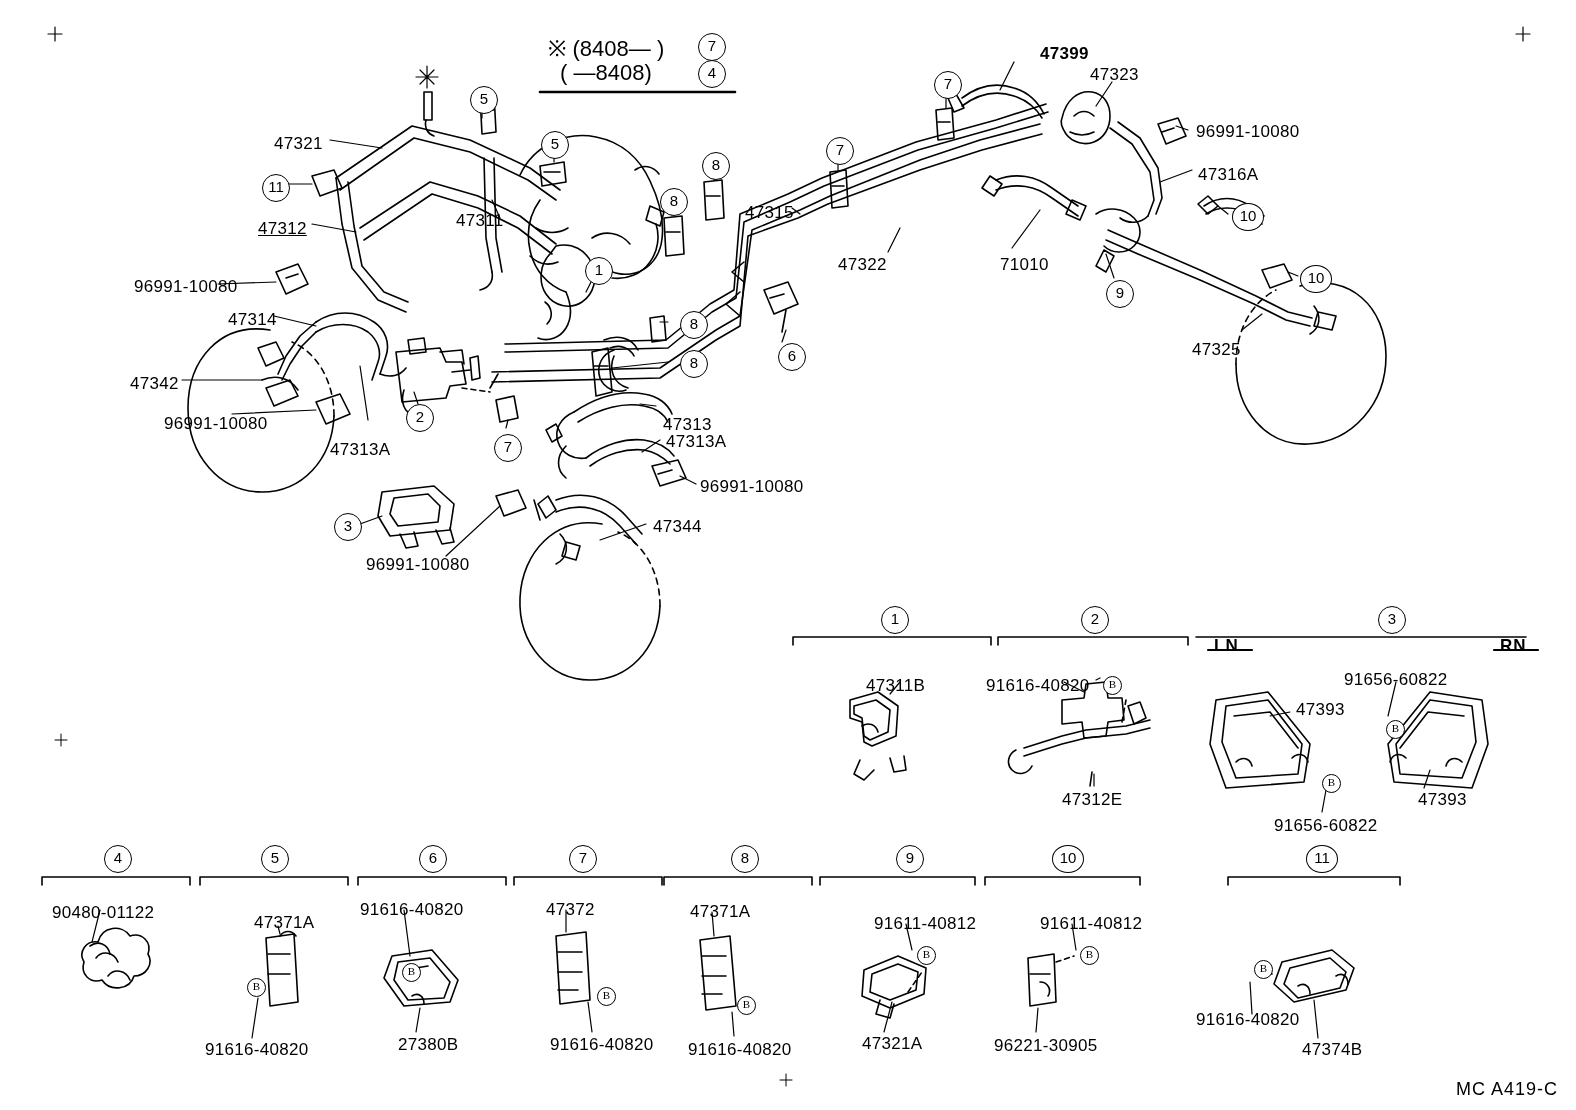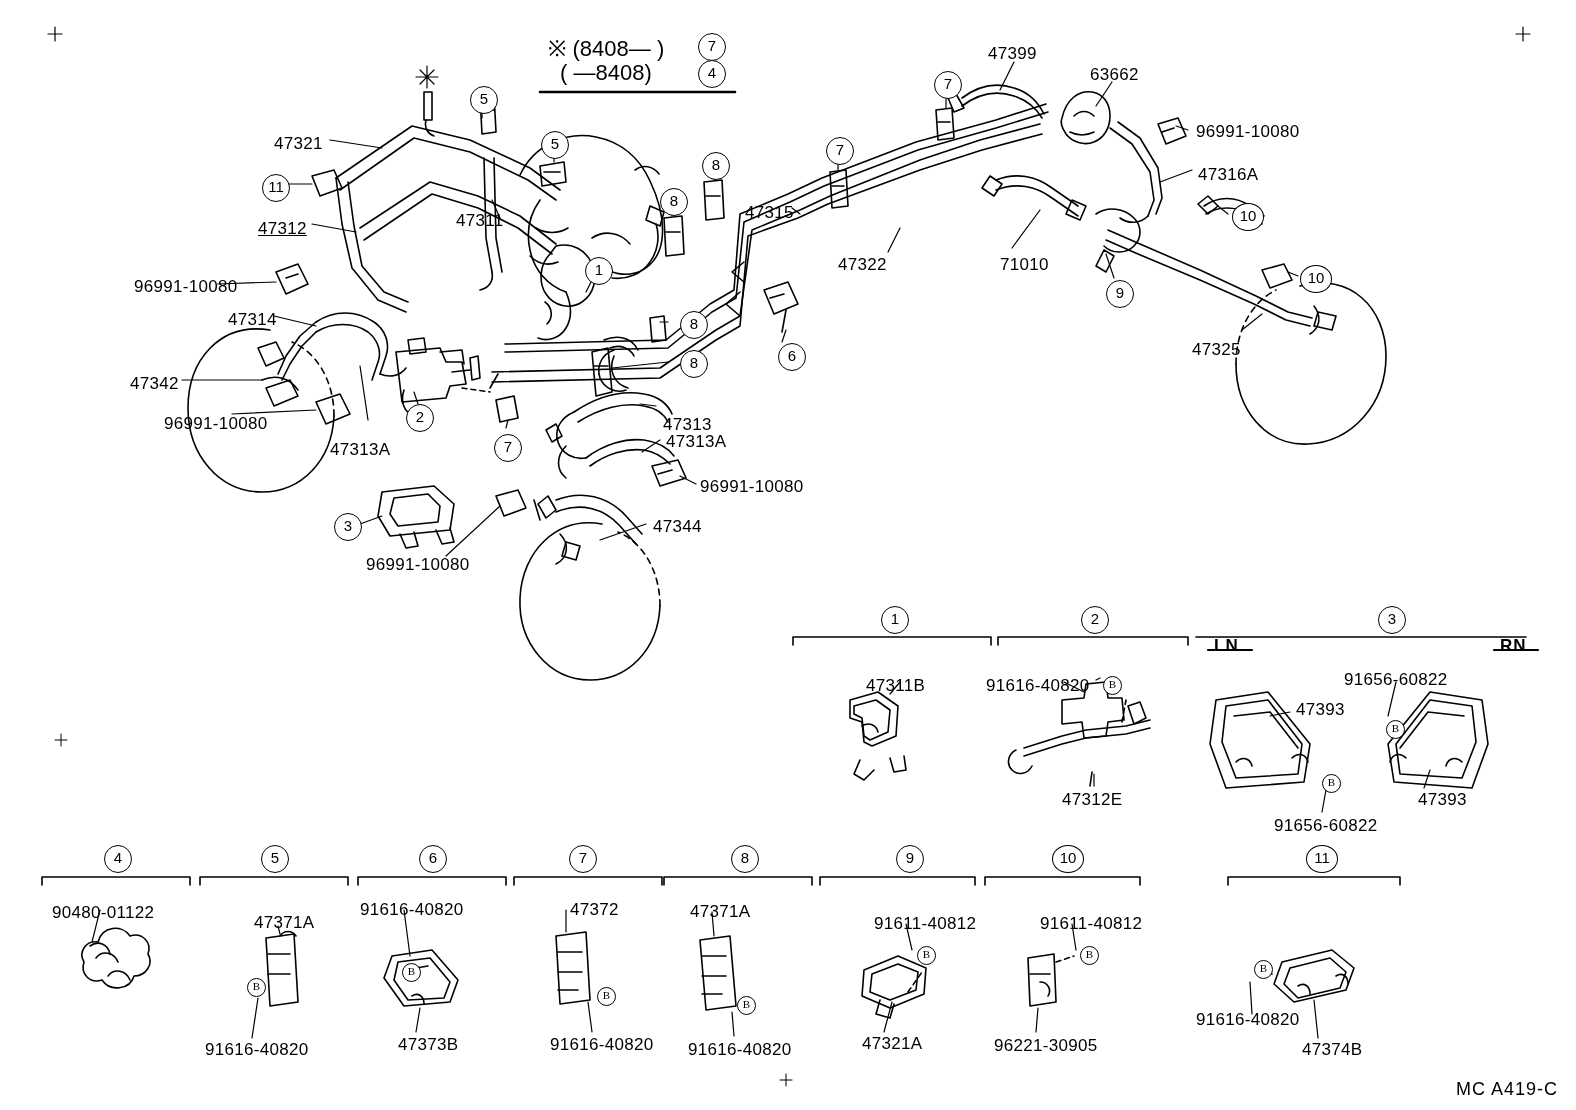--- a/index.html
+++ b/index.html
@@ -404,22 +404,22 @@
   <div class="hdr-note" style="left:560px; top:60px;">
     <span>(      —8408)</span>
   </div>
 
   <div class="lbl" style="left:274px; top:134px;">47321</div>
   <div class="lbl" style="left:258px; top:219px;text-decoration:underline;">47312</div>
   <div class="lbl" style="left:456px; top:211px;">47311</div>
   <div class="lbl" style="left:745px; top:203px;">47315</div>
   <div class="lbl" style="left:838px; top:255px;">47322</div>
   <div class="lbl" style="left:1000px; top:255px;">71010</div>
-  <div class="lbl" style="left:988px; top:44px;">47399</div>
-  <div class="lbl" style="left:1090px; top:65px;">63662</div>
+  <div class="lbl" style="left:1040px; top:44px;font-weight:bold;">47399</div>
+  <div class="lbl" style="left:1090px; top:65px;">47323</div>
   <div class="lbl" style="left:1198px; top:165px;">47316A</div>
   <div class="lbl" style="left:1192px; top:340px;">47325</div>
   <div class="lbl" style="left:228px; top:310px;">47314</div>
   <div class="lbl" style="left:130px; top:374px;">47342</div>
   <div class="lbl" style="left:663px; top:398px;margin-top:17px;">47313</div>
   <div class="lbl" style="left:666px; top:432px;">47313A</div>
   <div class="lbl" style="left:330px; top:440px;">47313A</div>
   <div class="lbl" style="left:653px; top:517px;">47344</div>
 
   <div class="lbl" style="left:134px; top:277px;">96991-10080</div>
@@ -469,25 +469,25 @@
   <div class="callout" style="left:104px; top:845px;">4</div>
   <div class="lbl" style="left:52px; top:903px;">90480-01122</div>
 
   <div class="callout" style="left:261px; top:845px;">5</div>
   <div class="lbl" style="left:254px; top:913px;">47371A</div>
   <div class="lbl" style="left:205px; top:1040px;">91616-40820</div>
   <div class="bmark" style="left:247px; top:978px;">B</div>
 
   <div class="callout" style="left:419px; top:845px;">6</div>
   <div class="lbl" style="left:360px; top:900px;">91616-40820</div>
-  <div class="lbl" style="left:398px; top:1035px;">47373B</div>
+  <div class="lbl" style="left:398px; top:1035px;">27380B</div>
   <div class="bmark" style="left:402px; top:963px;">B</div>
 
   <div class="callout" style="left:569px; top:845px;">7</div>
-  <div class="lbl" style="left:546px; top:900px;margin-left:24px;">47372</div>
+  <div class="lbl" style="left:546px; top:900px;">47372</div>
   <div class="lbl" style="left:550px; top:1035px;">91616-40820</div>
   <div class="bmark" style="left:597px; top:987px;">B</div>
 
   <div class="callout" style="left:731px; top:845px;">8</div>
   <div class="lbl" style="left:690px; top:902px;">47371A</div>
   <div class="lbl" style="left:688px; top:1040px;">91616-40820</div>
   <div class="bmark" style="left:737px; top:996px;">B</div>
 
   <div class="callout" style="left:896px; top:845px;">9</div>
   <div class="lbl" style="left:874px; top:914px;">91611-40812</div>

